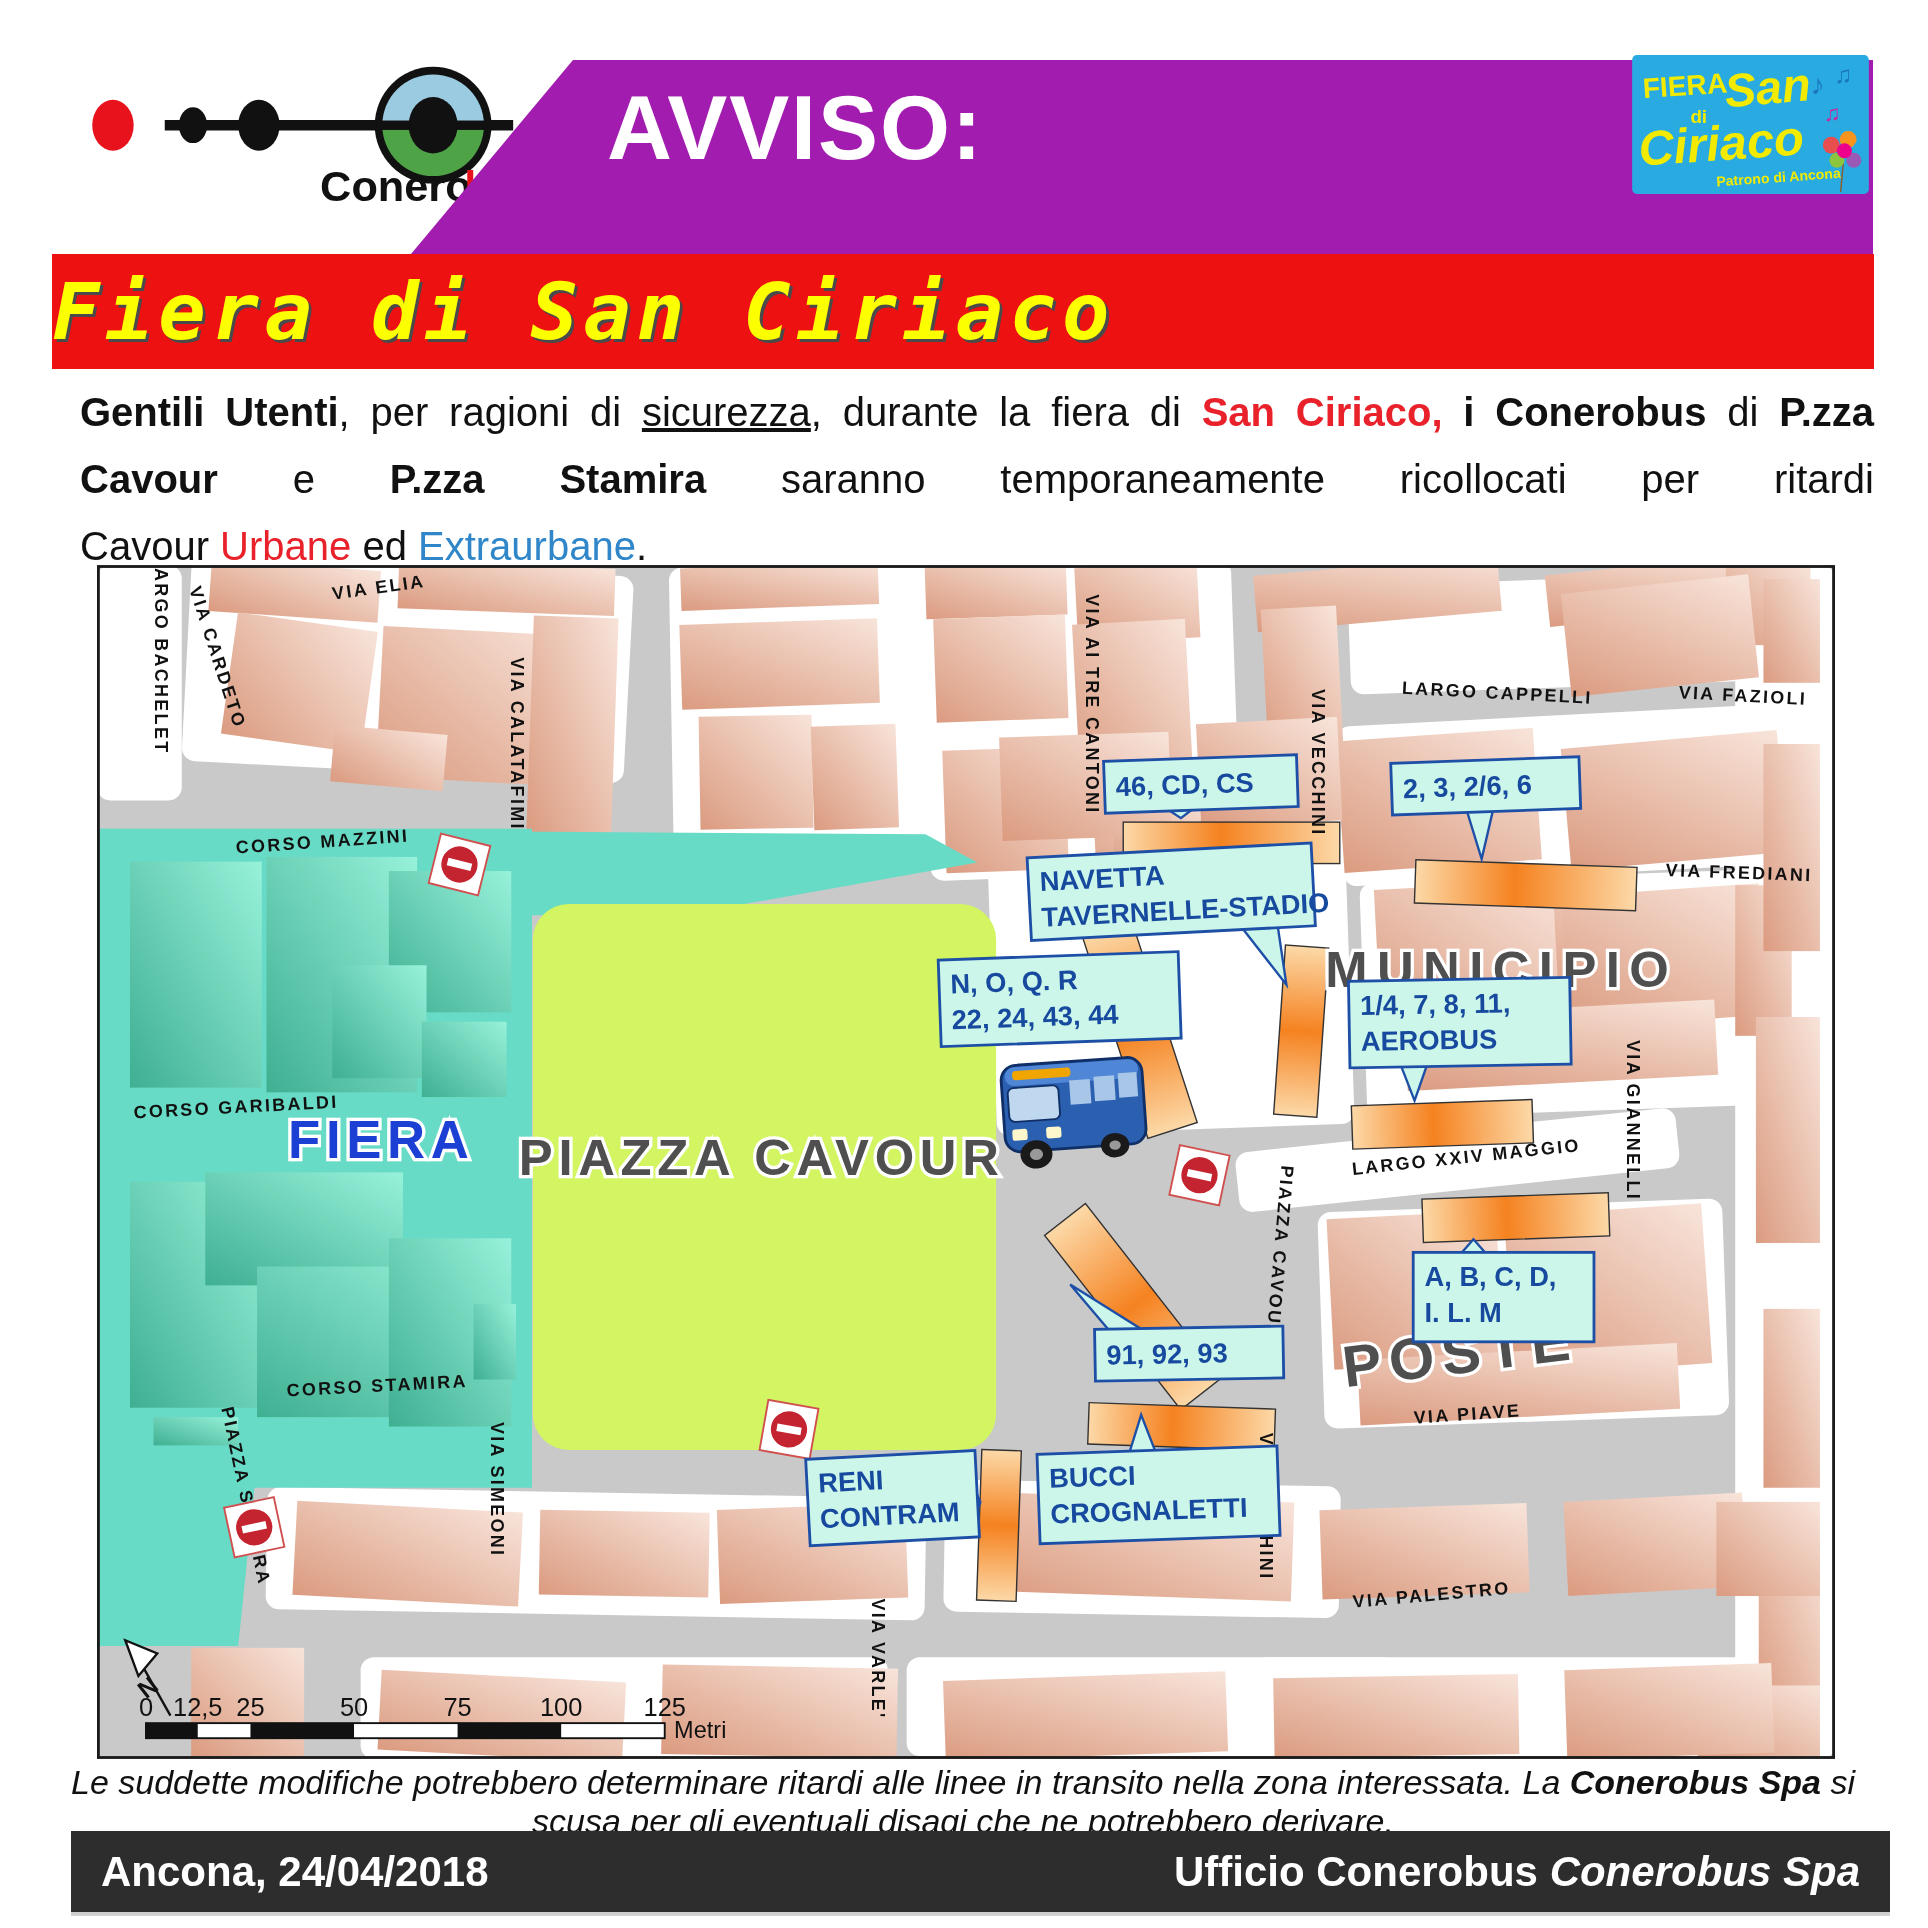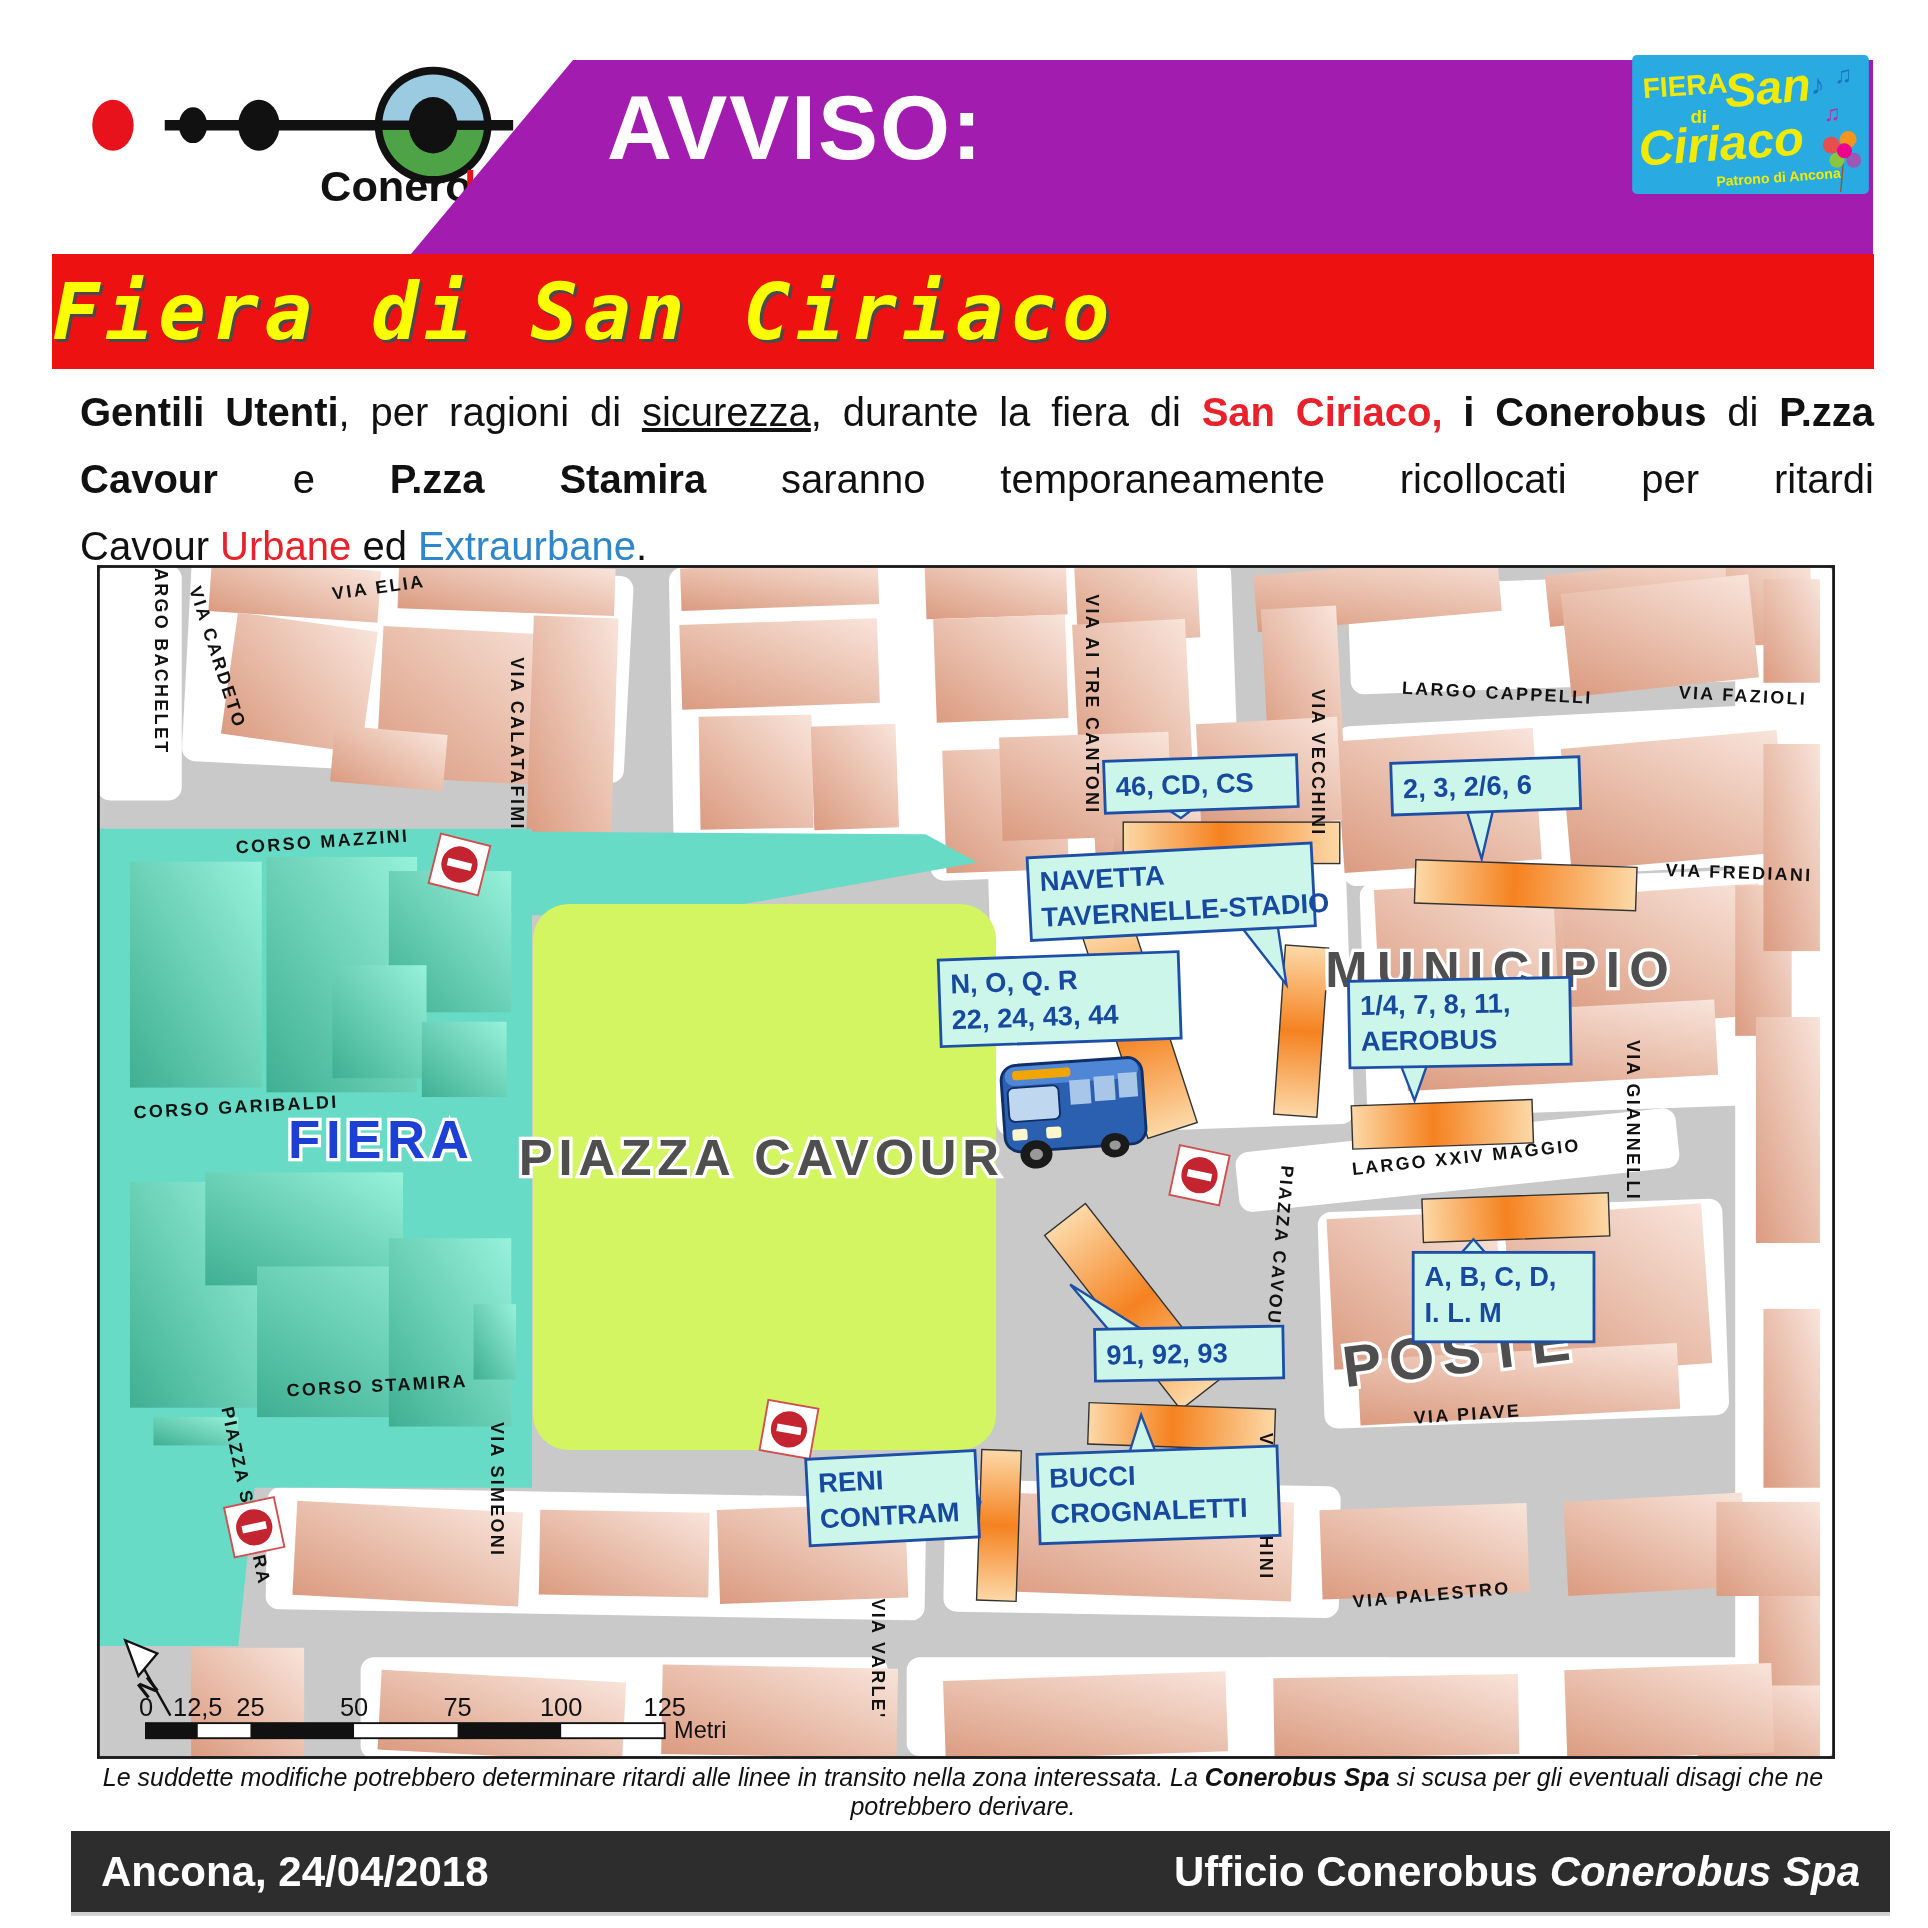--- a/index.html
+++ b/index.html
@@ -19,21 +19,21 @@
   #intro{left:80px;top:379px;width:1794px;font-size:40px;color:#111;}
   #intro .line{line-height:67px;white-space:nowrap;}
   #intro .line.justify{text-align:justify;text-align-last:justify;white-space:normal;}
   #intro .line.spread{display:flex;justify-content:space-between;text-align:center;}
   .b{font-weight:bold;} .u{text-decoration:underline;}
   .red{color:#E8212A;} .blue{color:#2F86C8;}
   
   #map{left:97px;top:565px;width:1738px;height:1194px;}
   
   #footnote{left:52px;top:1763px;width:1822px;text-align:center;font-style:italic;
-            font-size:25px;color:#111;}
+            font-size:34px;color:#111;}
   #footer{left:55px;top:1831px;width:1819px;height:81px;background:#2D2D2D;
           display:flex;align-items:center;justify-content:space-between;
           padding:0 30px;box-sizing:border-box;box-shadow:0 3.8px 0 #cfcfcf;margin-left:16px;}
   #footer .ftxt{color:#fff;font-size:42px;font-weight:bold;}
   #footer .it{font-style:italic;}
   
   #fair-logo{left:1632px;top:55px;width:237px;height:139px;}
 </style>
 </head>
 <body>

